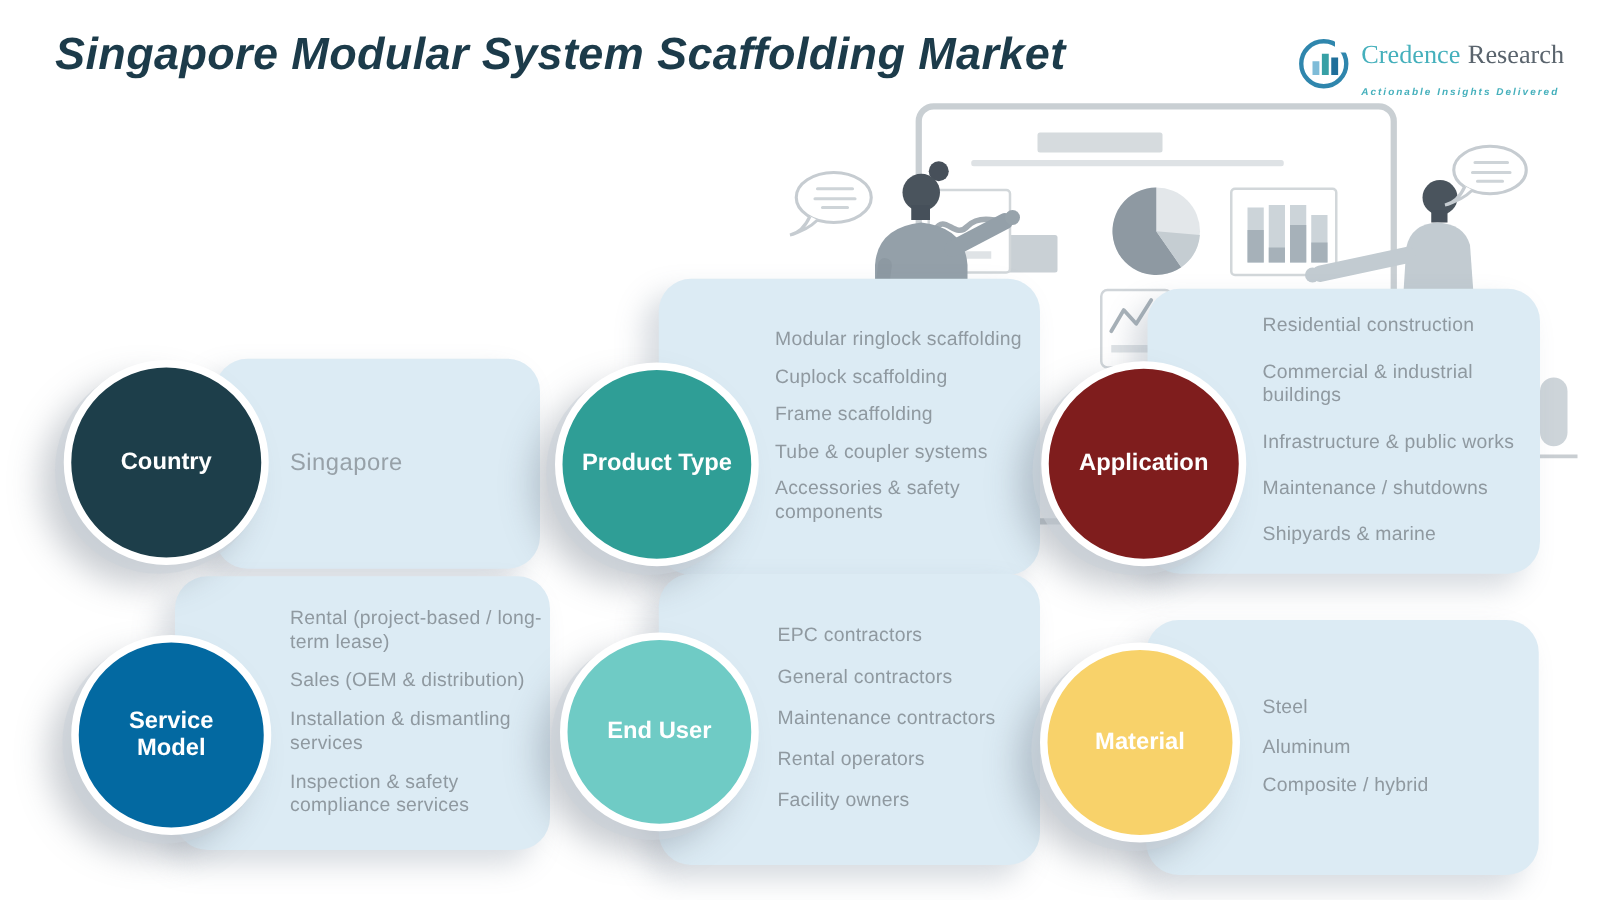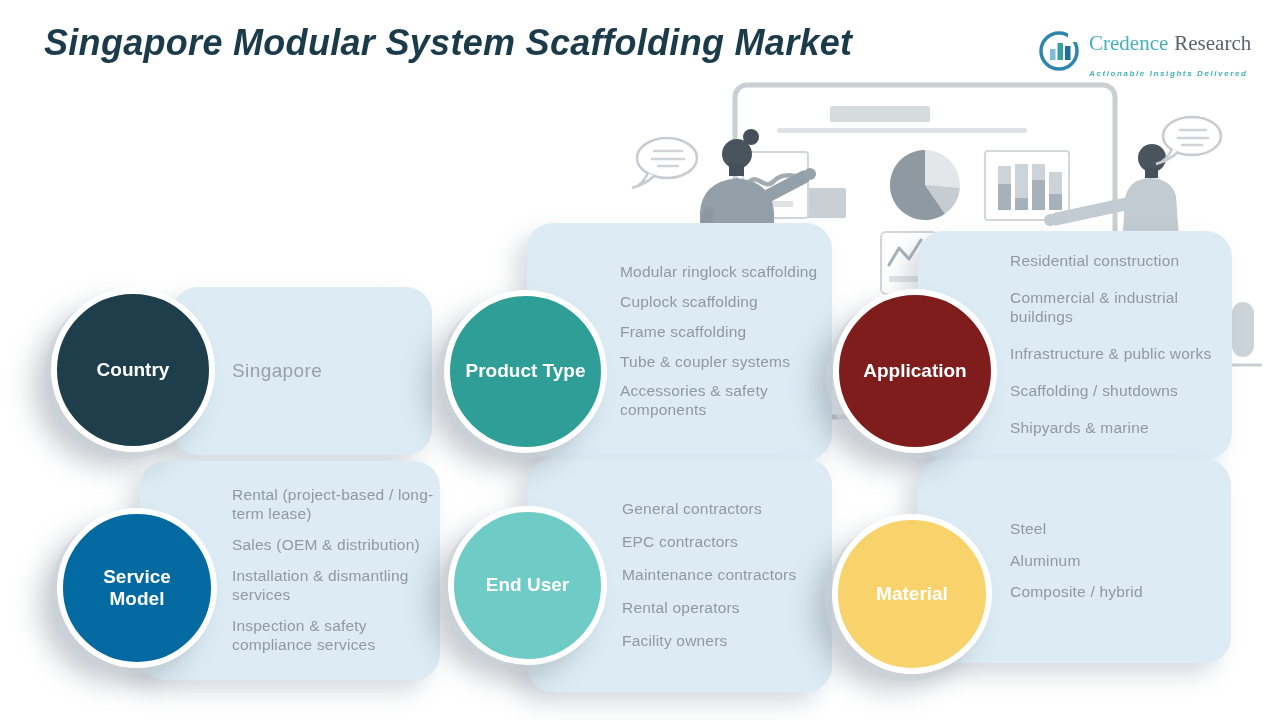--- a/index.html
+++ b/index.html
@@ -42,21 +42,21 @@
   #p-application{left:918px;top:231px;width:314px;height:228px;padding:20px 14px 20px 92px;row-gap:12px;}
 
   #c-service{left:57px;top:508px;width:160px;height:160px;}
   #c-service span{max-width:82px;}
   #p-service{left:140px;top:461px;width:300px;height:219px;padding:18px 4px 18px 92px;row-gap:12px;}
 
   #c-enduser{left:448px;top:506px;width:159px;height:159px;}
   #p-enduser{left:527px;top:459px;width:305px;height:233px;padding:20px 10px 20px 95px;row-gap:14px;}
 
   #c-material{left:832px;top:514px;width:160px;height:160px;}
-  #p-material{left:917px;top:459px;width:314px;height:204px;padding:20px 12px 20px 93px;row-gap:13px;}
+  #p-material{left:917px;top:496px;width:314px;height:204px;padding:20px 12px 20px 93px;row-gap:13px;}
 </style>
 </head>
 <body>
 
 <div class="canvas">
 
   <svg class="illu" width="660" height="360" viewBox="0 0 660 360">
     <g>
       <rect x="115" y="5" width="380" height="332" rx="12" fill="#ffffff" stroke="#c9cfd3" stroke-width="5"></rect>
       <rect x="210" y="26" width="100" height="16" rx="2" fill="#d6dbde"></rect>
@@ -157,40 +157,40 @@
     <div class="item">Accessories &amp; safety components</div>
   </div>
   <div class="circle" id="c-product" style="background: rgb(47, 158, 150);">
     <span>Product Type</span>
   </div>
 
   <div class="panel" id="p-application" style="background: rgb(220, 235, 244); gap: 18px;">
     <div class="item">Residential construction</div>
     <div class="item">Commercial &amp; industrial buildings</div>
     <div class="item">Infrastructure &amp; public works</div>
-    <div class="item">Scaffolding / shutdowns</div>
+    <div class="item">Maintenance / shutdowns</div>
     <div class="item">Shipyards &amp; marine</div>
   </div>
   <div class="circle" id="c-application" style="background: #7f1d1d;">
     <span>Application</span>
   </div>
 
   <div class="panel" id="p-service" style="background: rgb(220, 235, 244);">
     <div class="item">Rental (project-based / long-term lease)</div>
     <div class="item">Sales (OEM &amp; distribution)</div>
     <div class="item">Installation &amp; dismantling services</div>
     <div class="item">Inspection &amp; safety compliance services</div>
   </div>
   <div class="circle" id="c-service" style="background: #0369a1;">
     <span>Service Model</span>
   </div>
 
   <div class="panel" id="p-enduser" style="background: rgb(220, 235, 244);">
+    <div class="item">EPC contractors</div>
     <div class="item">General contractors</div>
-    <div class="item">EPC contractors</div>
     <div class="item">Maintenance contractors</div>
     <div class="item">Rental operators</div>
     <div class="item">Facility owners</div>
   </div>
   <div class="circle" id="c-enduser" style="background: rgb(111, 203, 197);">
     <span>End User</span>
   </div>
 
   <div class="panel" id="p-material" style="background: rgb(220, 235, 244);">
     <div class="item">Steel</div>

